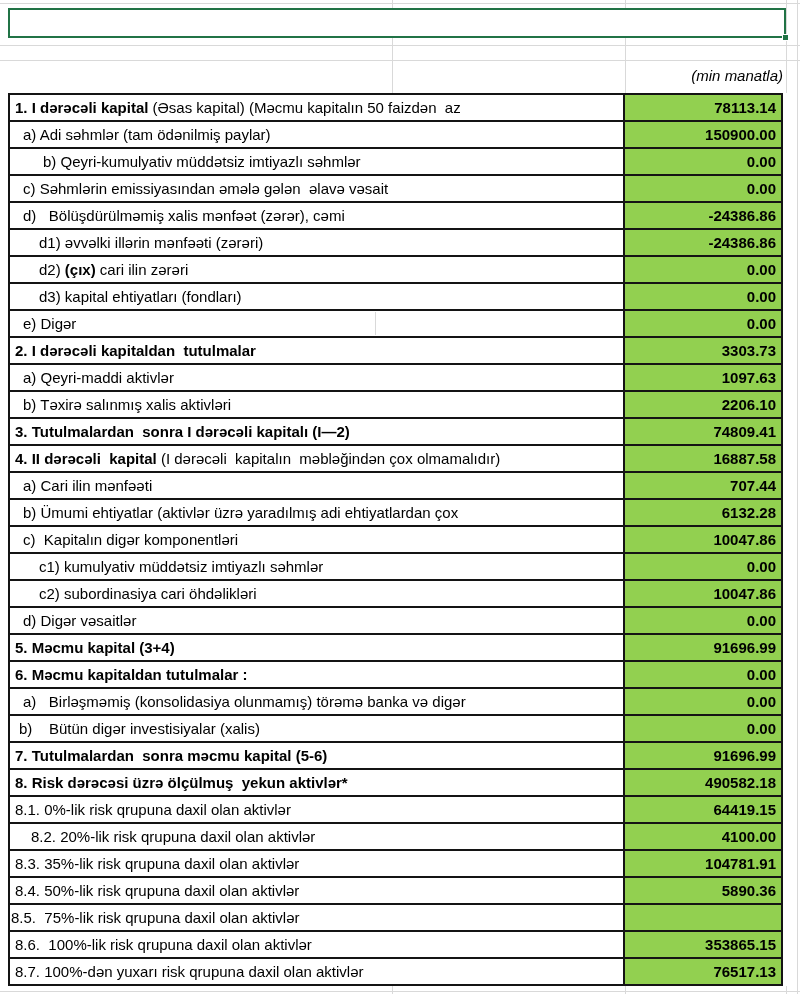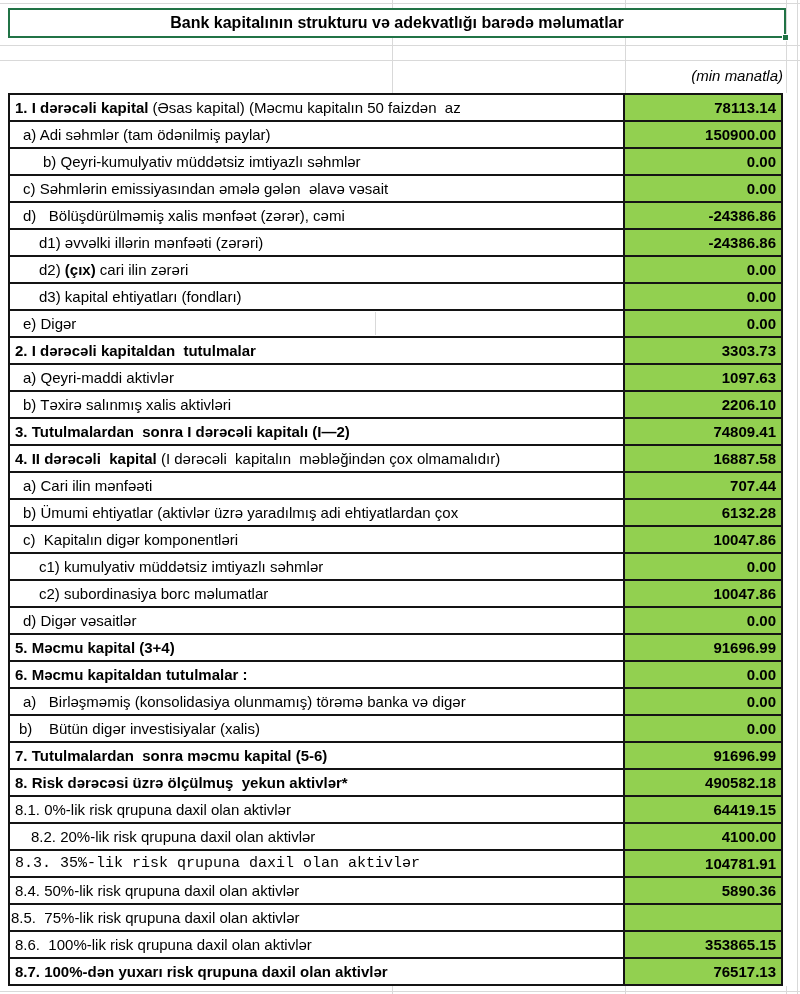--- a/index.html
+++ b/index.html
@@ -67,21 +67,20 @@
 <div class="gl-h" style="left:0;top:991px;width:800px;"></div>
 <div class="gl-v" style="left:392px;top:0;height:93px;"></div>
 <div class="gl-v" style="left:625px;top:0;height:93px;"></div>
 <div class="gl-v" style="left:786px;top:0;height:93px;"></div>
 <div class="gl-v" style="left:797px;top:0;height:994px;"></div>
 <div class="gl-v" style="left:392px;top:986px;height:8px;"></div>
 <div class="gl-v" style="left:625px;top:986px;height:8px;"></div>
 <div class="gl-v" style="left:786px;top:986px;height:8px;"></div>
 
 <div class="title-box">
-  <span>Bank kapitalının strukturu və adekvatlığı barədə məlumatlar</span>
   <span class="fill-handle"></span>
 </div>
 
 <div class="unit-note">(min manatla)</div>
 
 <div class="cap-table">
   <div class="t-row">
     <div class="cell-label" style="padding-left: 5px;"><span style="font-weight: 700;">1. I dərəcəli kapital </span><span style="font-weight: 400;">(Əsas kapital) (Məcmu kapitalın 50 faizdən  az</span></div>
     <div class="cell-value">78113.14</div>
   </div>
@@ -165,21 +164,21 @@
     <div class="cell-label" style="padding-left: 13px;"><span style="font-weight: 400;">c)  Kapitalın digər komponentləri</span></div>
     <div class="cell-value">10047.86</div>
   </div>
 
   <div class="t-row">
     <div class="cell-label" style="padding-left: 29px;"><span style="font-weight: 400;">c1) kumulyativ müddətsiz imtiyazlı səhmlər</span></div>
     <div class="cell-value">0.00</div>
   </div>
 
   <div class="t-row">
-    <div class="cell-label" style="padding-left: 29px;"><span style="font-weight: 400;">c2) subordinasiya borc məlumatlar</span></div>
+    <div class="cell-label" style="padding-left: 29px;"><span style="font-weight: 400;">c2) subordinasiya cari öhdəlikləri</span></div>
     <div class="cell-value">10047.86</div>
   </div>
 
   <div class="t-row">
     <div class="cell-label" style="padding-left: 13px;"><span style="font-weight: 400;">d) Digər vəsaitlər</span></div>
     <div class="cell-value">0.00</div>
   </div>
 
   <div class="t-row">
     <div class="cell-label" style="padding-left: 5px;"><span style="font-weight: 700;">5. Məcmu kapital (3+4)</span></div>
@@ -215,36 +214,36 @@
     <div class="cell-label" style="padding-left: 5px;"><span style="font-weight: 400;">8.1. 0%-lik risk qrupuna daxil olan aktivlər</span></div>
     <div class="cell-value">64419.15</div>
   </div>
 
   <div class="t-row">
     <div class="cell-label" style="padding-left: 21px;"><span style="font-weight: 400;">8.2. 20%-lik risk qrupuna daxil olan aktivlər</span></div>
     <div class="cell-value">4100.00</div>
   </div>
 
   <div class="t-row">
-    <div class="cell-label" style="padding-left: 5px; font-family: Liberation Mono, monospace;"><span style="font-weight: 400;">8.3. 35%-lik risk qrupuna daxil olan aktivlər</span></div>
+    <div class="cell-label" style="padding-left: 5px;"><span style="font-weight: 400;">8.3. 35%-lik risk qrupuna daxil olan aktivlər</span></div>
     <div class="cell-value">104781.91</div>
   </div>
 
   <div class="t-row">
     <div class="cell-label" style="padding-left: 5px;"><span style="font-weight: 400;">8.4. 50%-lik risk qrupuna daxil olan aktivlər</span></div>
     <div class="cell-value">5890.36</div>
   </div>
 
   <div class="t-row">
     <div class="cell-label" style="padding-left: 1px;"><span style="font-weight: 400;">8.5.  75%-lik risk qrupuna daxil olan aktivlər</span></div>
     <div class="cell-value"></div>
   </div>
 
   <div class="t-row">
     <div class="cell-label" style="padding-left: 5px;"><span style="font-weight: 400;">8.6.  100%-lik risk qrupuna daxil olan aktivlər</span></div>
     <div class="cell-value">353865.15</div>
   </div>
 
   <div class="t-row">
-    <div class="cell-label" style="padding-left: 5px;"><span style="font-weight: 700;">8.7. 100%-dən yuxarı risk qrupuna daxil olan aktivlər</span></div>
+    <div class="cell-label" style="padding-left: 5px;"><span style="font-weight: 400;">8.7. 100%-dən yuxarı risk qrupuna daxil olan aktivlər</span></div>
     <div class="cell-value">76517.13</div>
   </div>
 </div>
 
 </body></html>

